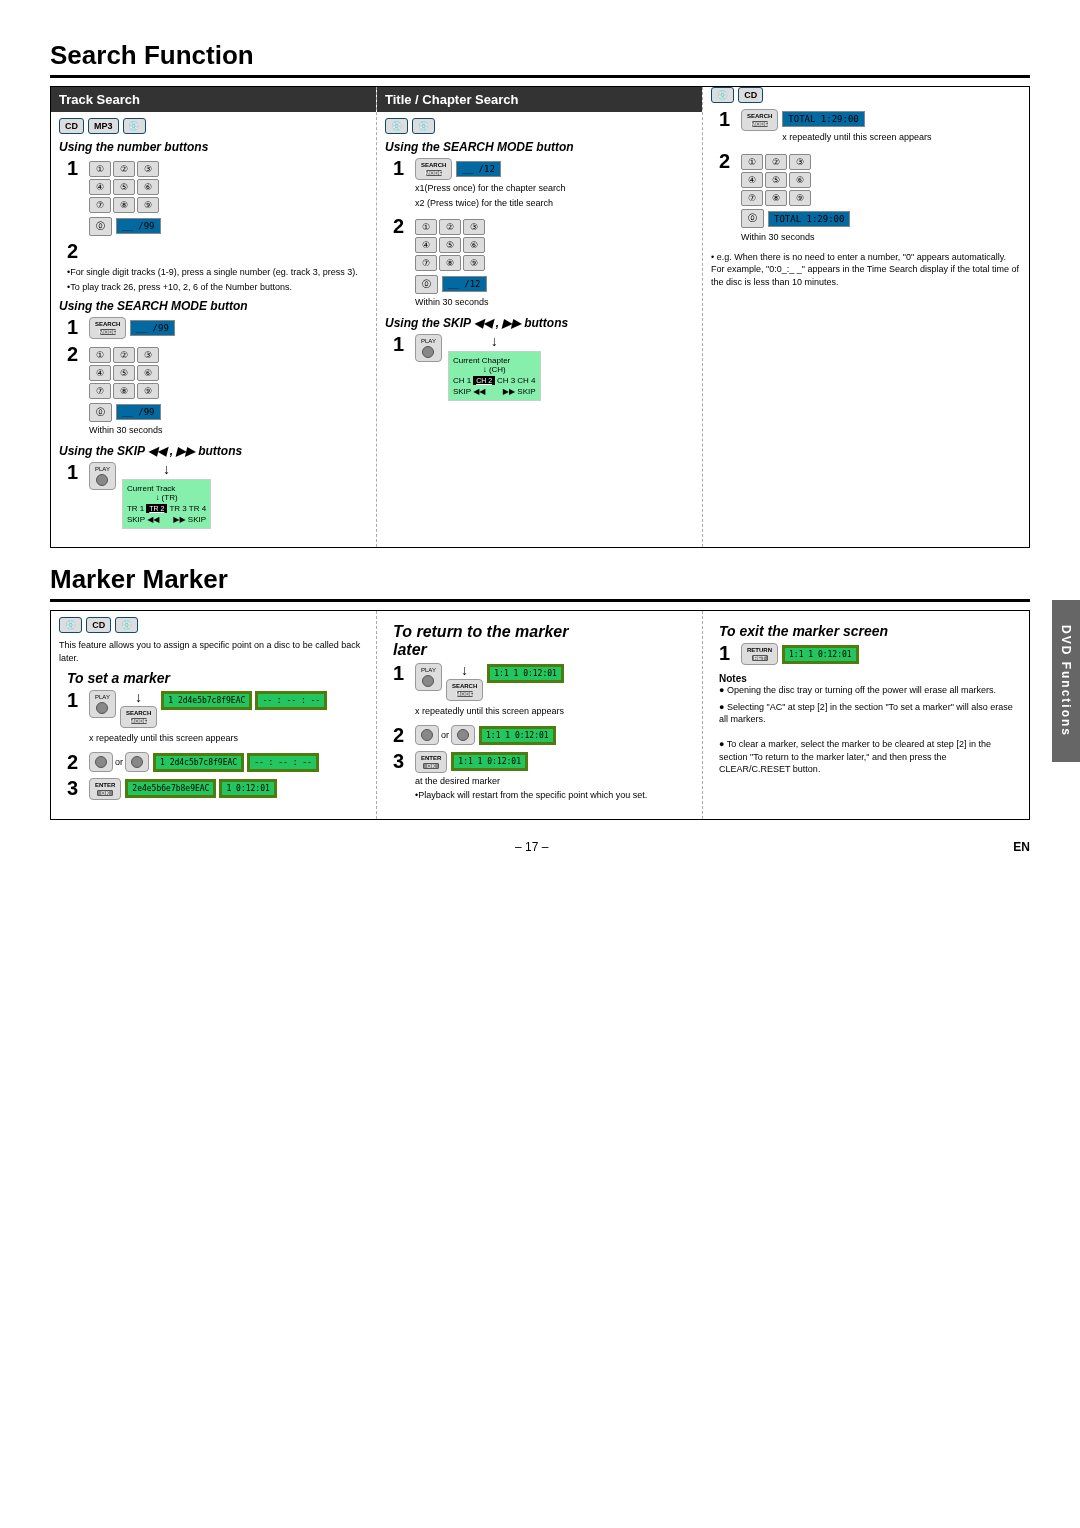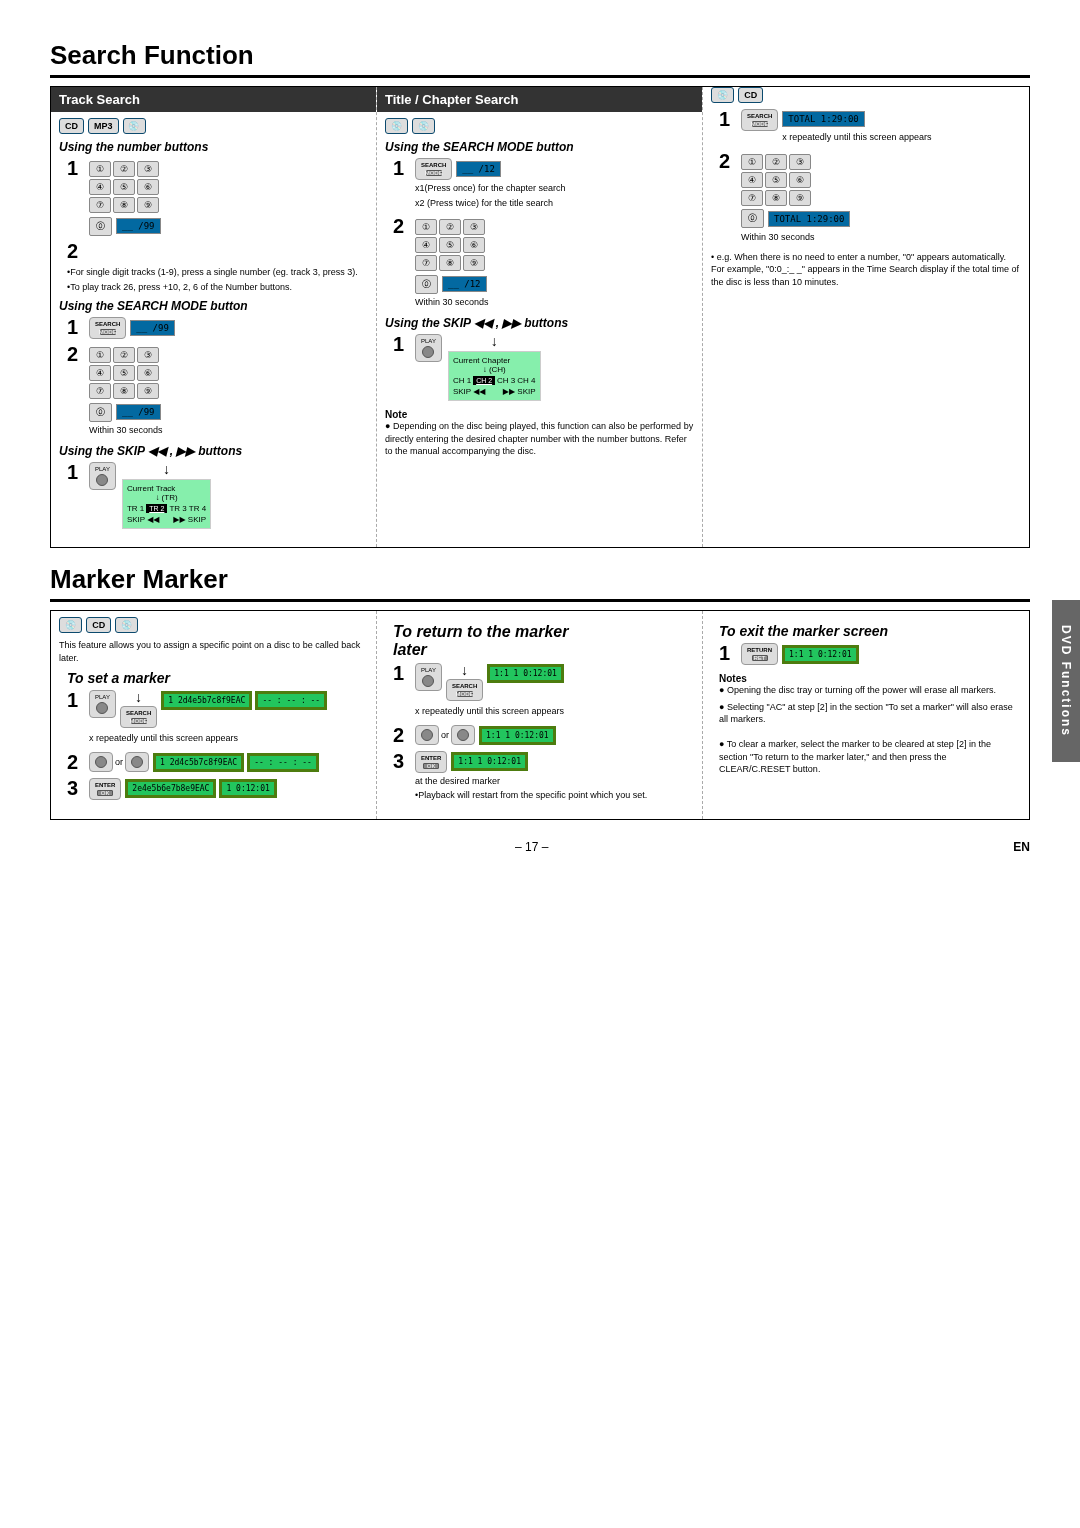--- a/index.html
+++ b/index.html
@@ -412,24 +412,20 @@
                 <div style="display:flex;justify-content:space-between;font-size:8px;margin-top:2px;">
                   <span>SKIP ◀◀</span>
                   <span>▶▶ SKIP</span>
                 </div>
               </div>
             </div>
           </div>
         </div>
       </div>
 
-      <div class="note-box">
-        <div class="note-title">Note</div>
-        <div class="note-text">● Depending on the disc being played, this function can also be performed by directly entering the desired chapter number with the number buttons. Refer to the manual accompanying the disc.</div>
-      </div>
     </div>
   </div>
 
   <div class="col">
     <div class="col-inner">
       <div class="device-icons">
         <div class="device-icon">💿</div>
         <div class="device-icon">CD</div>
       </div>
 

